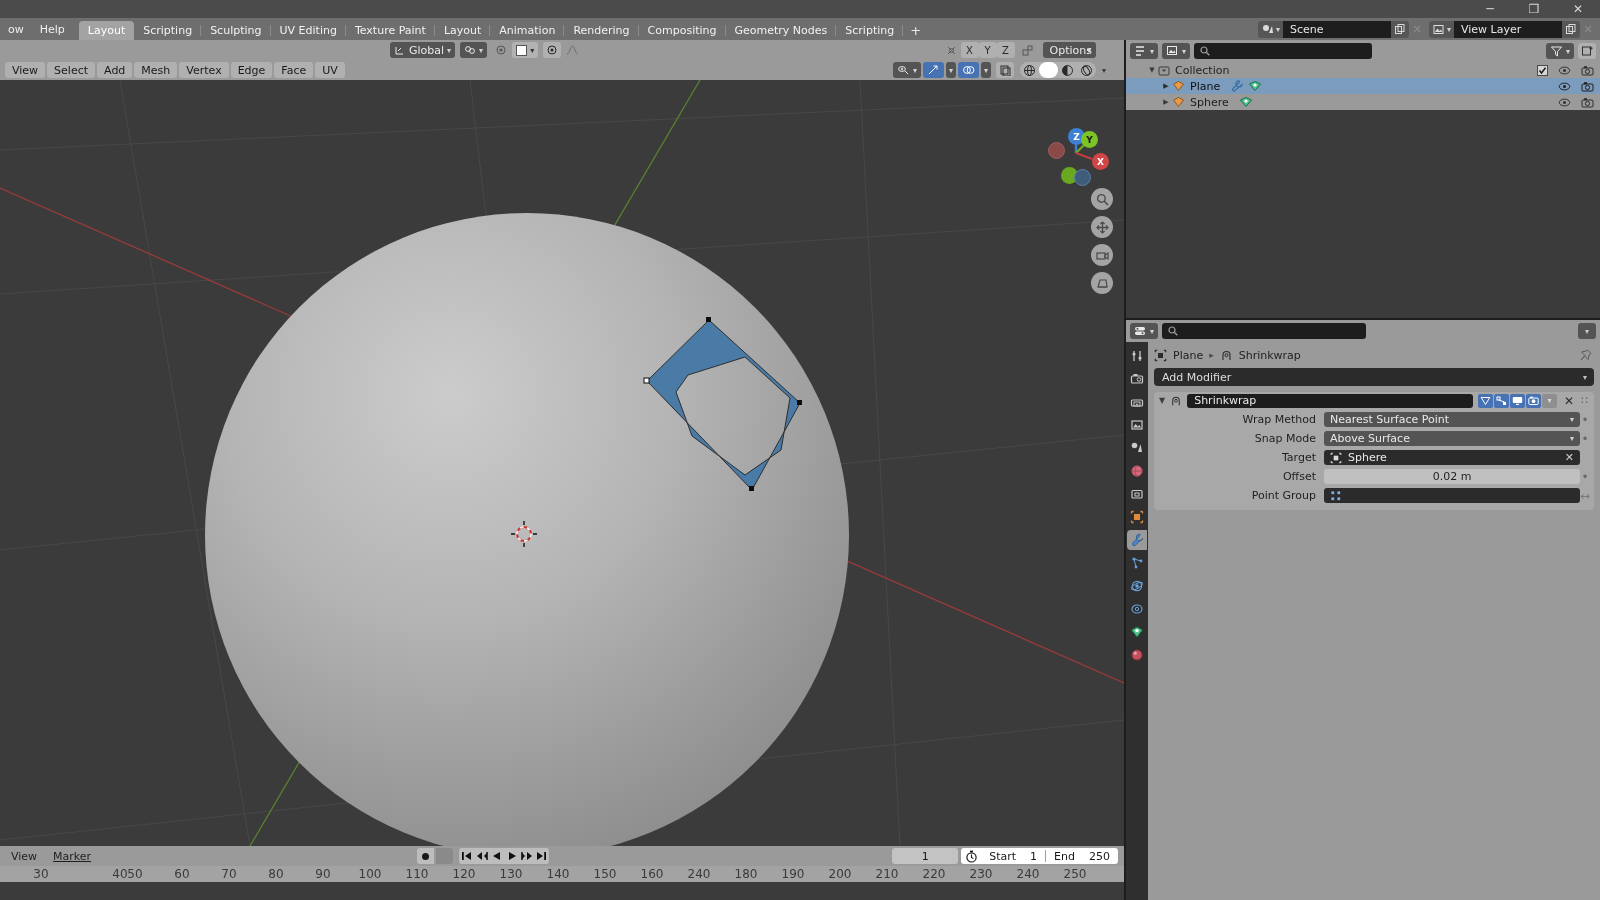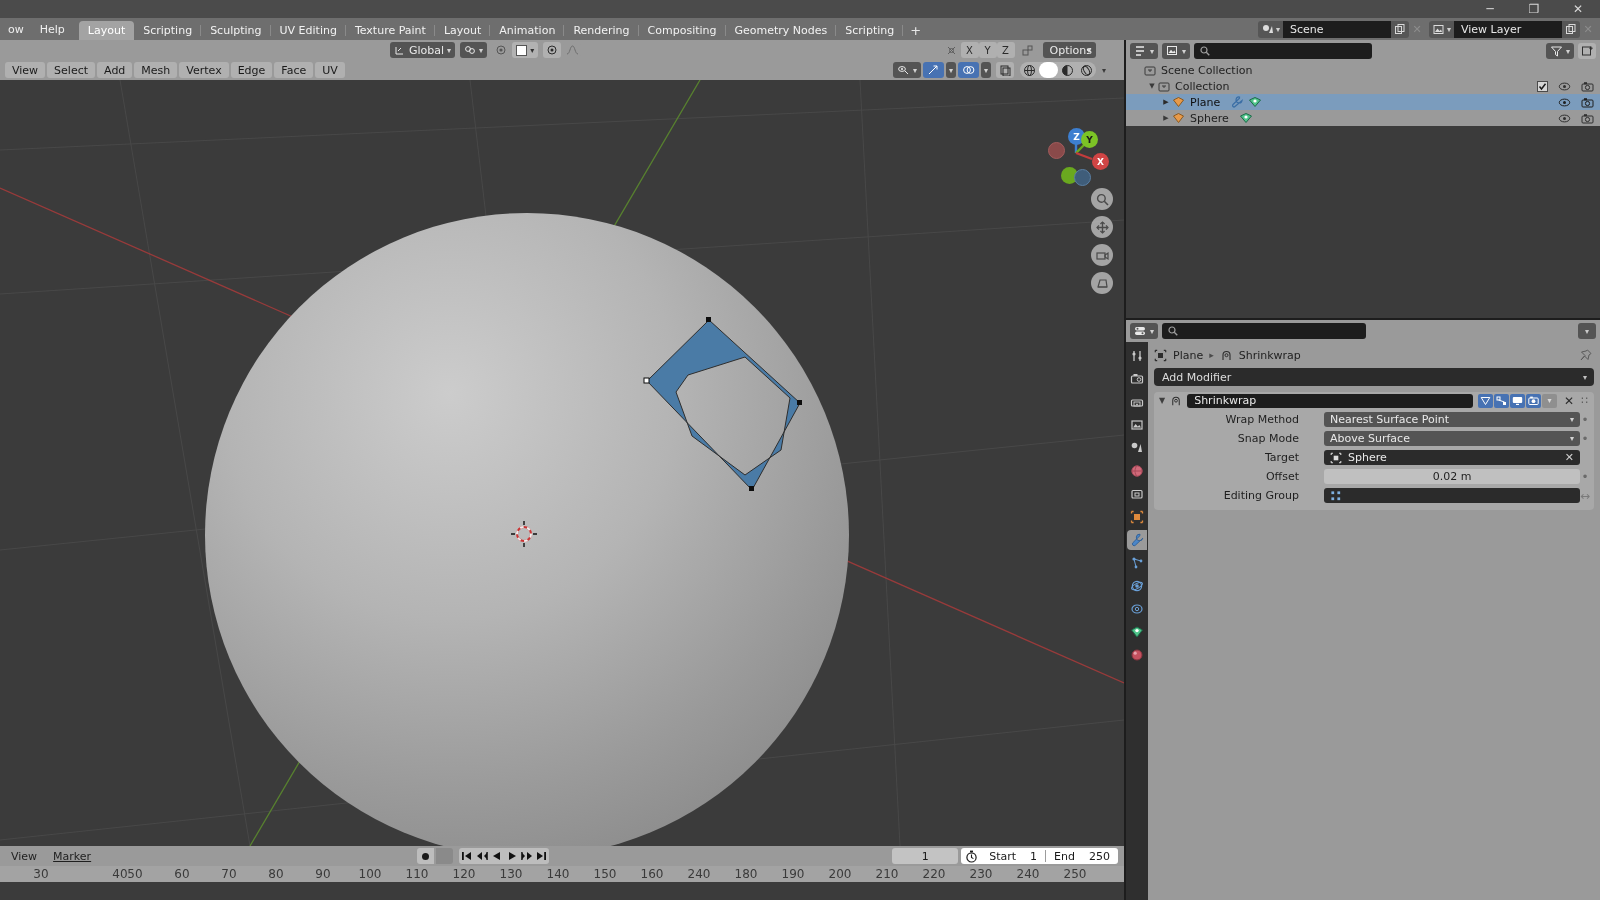--- a/index.html
+++ b/index.html
@@ -203,21 +203,21 @@
     width: 15px; height: 14px; border-radius: 2px; background: #4772b3;
     display: flex; align-items: center; justify-content: center;
     color: #fff; font-size: 9px;
   }
   .mt.off { background: #8f8f8f; color: #e4e4e4; }
   .prop-row {
     display: flex; align-items: center; height: 17px; margin-top: 2px;
     padding-right: 4px;
   }
   .prop-label {
-    width: 170px; text-align: right; padding-right: 25px;
+    width: 170px; text-align: right; padding-right: 8px;
     color: #1f1f1f; font-size: 11px;
   }
   .prop-field {
     flex: 1; height: 15px; background: #545454; border-radius: 3px;
     display: flex; align-items: center; padding: 0 6px; color: #e9e9e9;
     font-size: 11px; position: relative;
   }
   .prop-field.light { background: #c0c0c0; color: #1f1f1f; justify-content: center; }
   .prop-field .chev { position: absolute; right: 6px; }
   .prop-field .xbtn { position: absolute; right: 6px; color: #d0d0d0; font-size: 11px; }
@@ -599,28 +599,20 @@
       <div class="sq-btn">
         <svg width="13" height="12" viewBox="0 0 13 12">
             <rect x="1.5" y="2" width="8" height="8" fill="none" stroke="#2f2f2f"></rect>
             <path d="M10 1.5 L10 5 M8.3 3.2 L11.7 3.2" stroke="#2f2f2f"></path>
           </svg>
       </div>
     </div>
 
     <div class="ol-body">
 
-      <div class="ol-row" style="background:#9a9a9a;color:#1f1f1f;">
-        <span class="disc"></span>
-        <svg width="12" height="11" viewBox="0 0 12 11" style="margin-right:5px;">
-            <rect x="1" y="2" width="10" height="8" rx="1" fill="none" stroke="#3a3a3a"></rect>
-            <path d="M4 5 L8 5 M6 5 L6 7" stroke="#3a3a3a"></path>
-          </svg>
-        <span>Scene Collection</span>
-      </div>
 
       <div class="ol-row" style="background:#9a9a9a;color:#1f1f1f;">
         <span class="disc" style="margin-left:14px;color:#3a3a3a;">▼</span>
         <svg width="12" height="11" viewBox="0 0 12 11" style="margin-right:5px;">
             <rect x="1" y="2" width="10" height="8" rx="1" fill="none" stroke="#3a3a3a"></rect>
             <path d="M4 5 L8 5 M6 5 L6 7" stroke="#3a3a3a"></path>
           </svg>
         <span>Collection</span>
         <span class="r-icons">
           <svg width="11" height="11" viewBox="0 0 11 11">
@@ -911,21 +903,21 @@
 
           <div class="prop-row">
             <div class="prop-label">Offset</div>
             <div class="prop-field light">
               <span>0.02 m</span>
             </div>
             <div class="dot-anim">•</div>
           </div>
 
           <div class="prop-row">
-            <div class="prop-label">Editing Group</div>
+            <div class="prop-label">Point Group</div>
             <div class="prop-field" style="background:#2b2b2b;gap:6px;margin-right:0;">
               <svg width="12" height="12" viewBox="0 0 13 13">
                   <rect x="1.5" y="1.5" width="3" height="3" fill="#7fb0e0"></rect>
                   <rect x="8" y="1.5" width="3" height="3" fill="#7fb0e0"></rect>
                   <rect x="1.5" y="8" width="3" height="3" fill="#7fb0e0"></rect>
                   <rect x="8" y="8" width="3" height="3" fill="#7fb0e0"></rect>
                 </svg>
               <span></span>
             </div>
             <div class="dot-anim" style="color:#7a7a7a;">↔</div>

